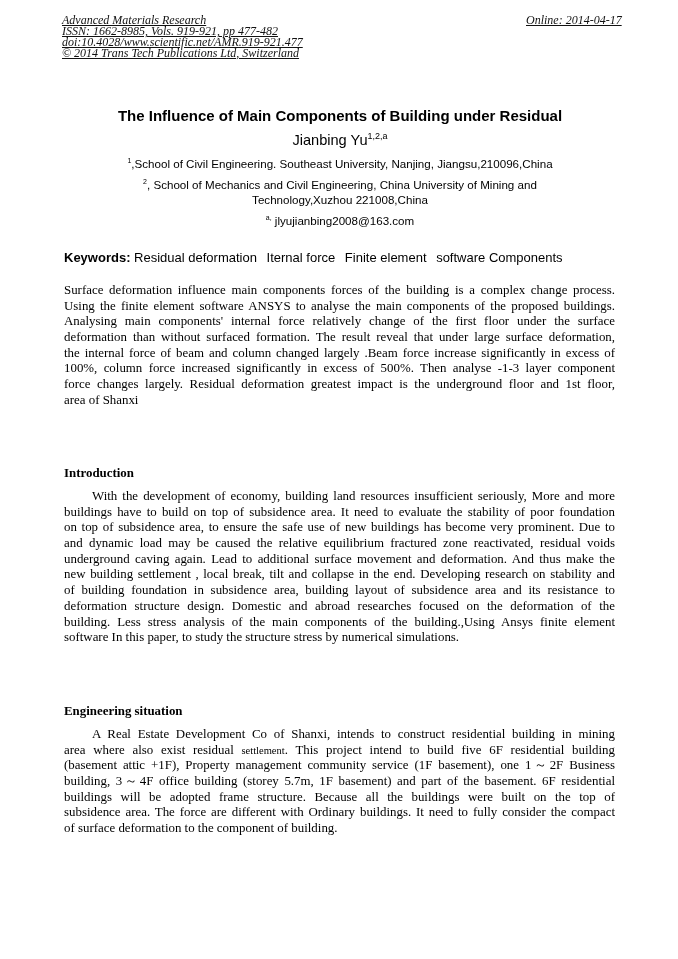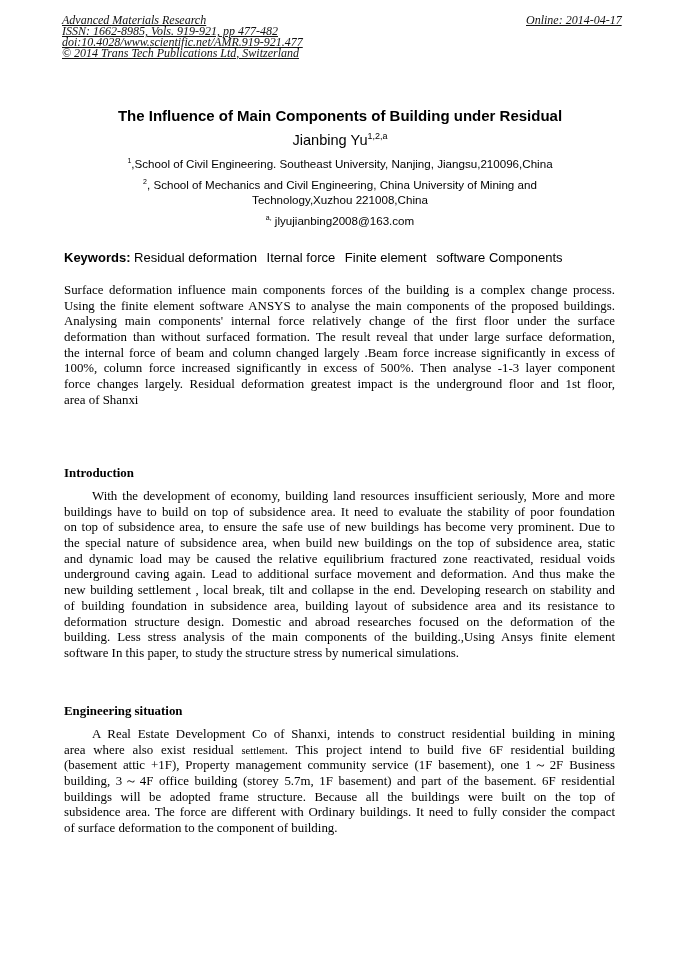--- a/index.html
+++ b/index.html
@@ -83,21 +83,20 @@
   <span class="line">100%, column force increased significantly in excess of 500%. Then analyse -1-3 layer component</span>
   <span class="line">force changes largely. Residual deformation greatest impact is the underground floor and 1st floor,</span>
   <span class="line last">area of Shanxi</span>
 </div>
 
 <div class="section-h intro-h">Introduction</div>
 <div class="body-text intro">
   <span class="line indent">With the development of economy, building land resources insufficient seriously, More and more</span>
   <span class="line">buildings have to build on top of subsidence area. It need to evaluate the stability of poor foundation</span>
   <span class="line">on top of subsidence area, to ensure the safe use of new buildings has become very prominent. Due to</span>
-  <span class="line">the special nature of subsidence area, when build new buildings on the top of subsidence area, static</span>
   <span class="line">and dynamic load may be caused the relative equilibrium fractured zone reactivated, residual voids</span>
   <span class="line">underground caving again. Lead to additional surface movement and deformation. And thus make the</span>
   <span class="line">new building settlement , local break, tilt and collapse in the end. Developing research on stability and</span>
   <span class="line">of building foundation in subsidence area, building layout of subsidence area and its resistance to</span>
   <span class="line">deformation structure design. Domestic and abroad researches focused on the deformation of the</span>
   <span class="line">building. Less stress analysis of the main components of the building.,Using  Ansys finite element</span>
   <span class="line last">software In this paper, to study the structure stress by numerical simulations.</span>
 </div>
 
 <div class="section-h eng-h">Engineering situation</div>

